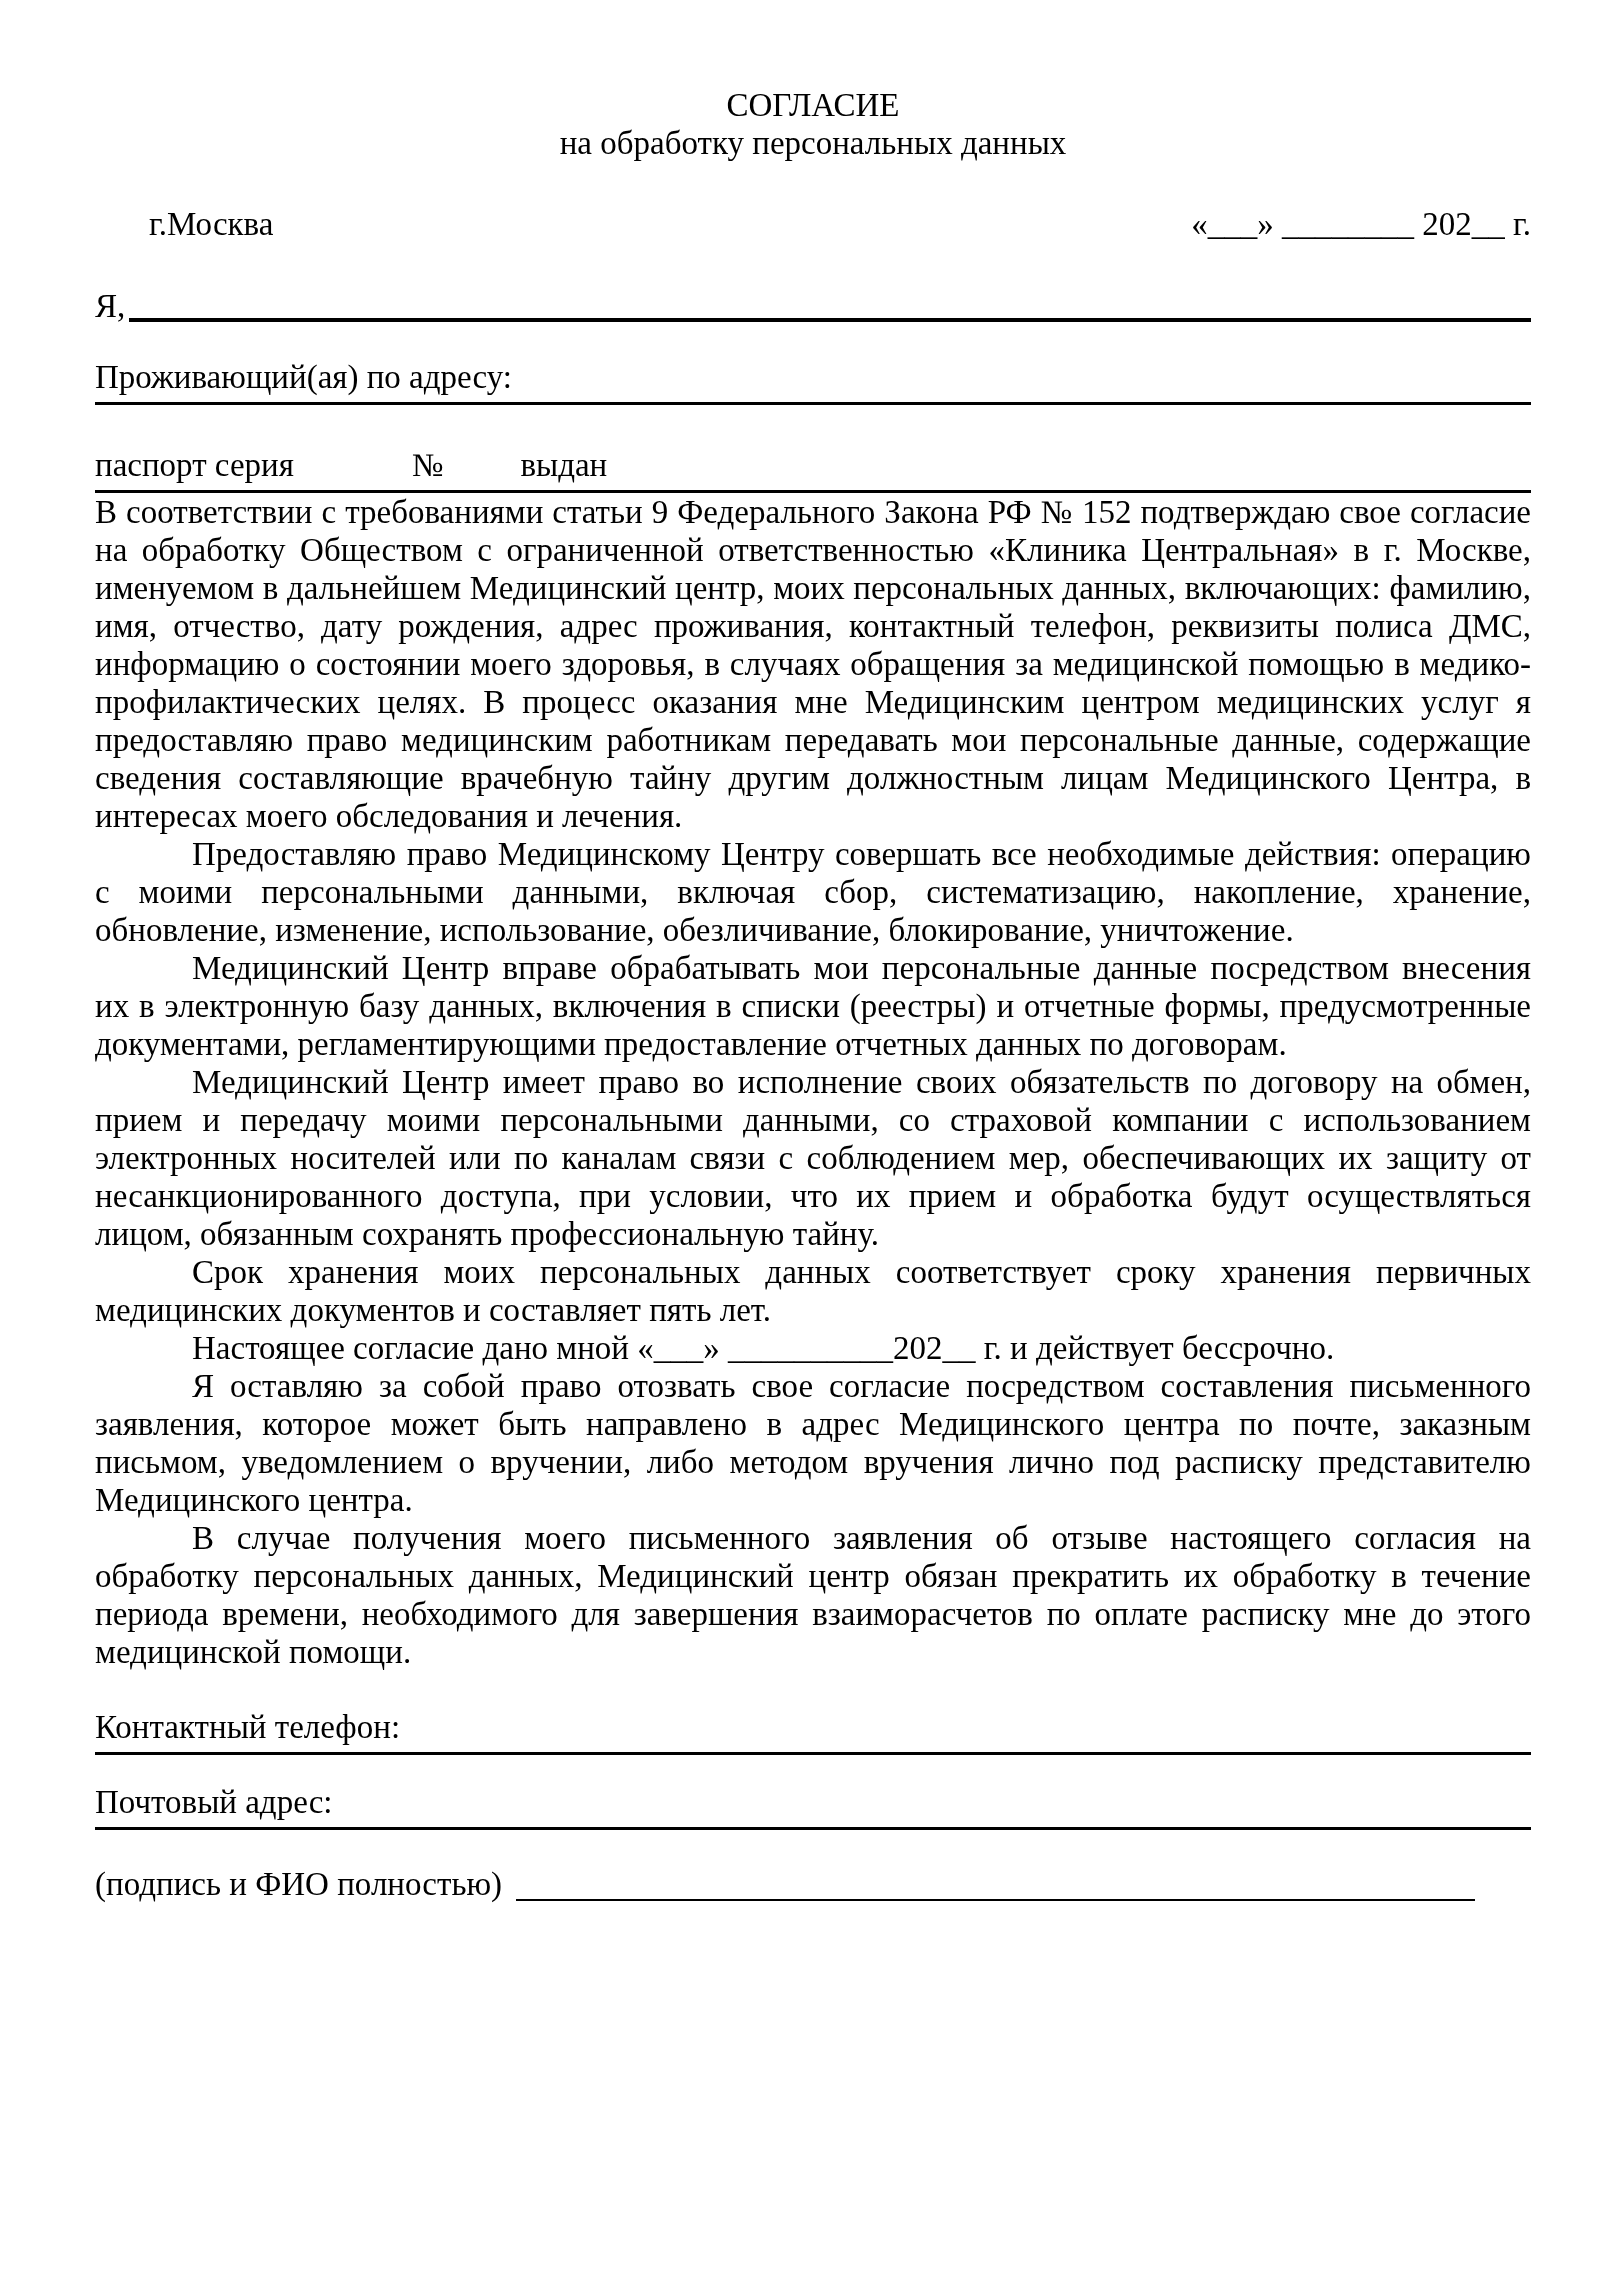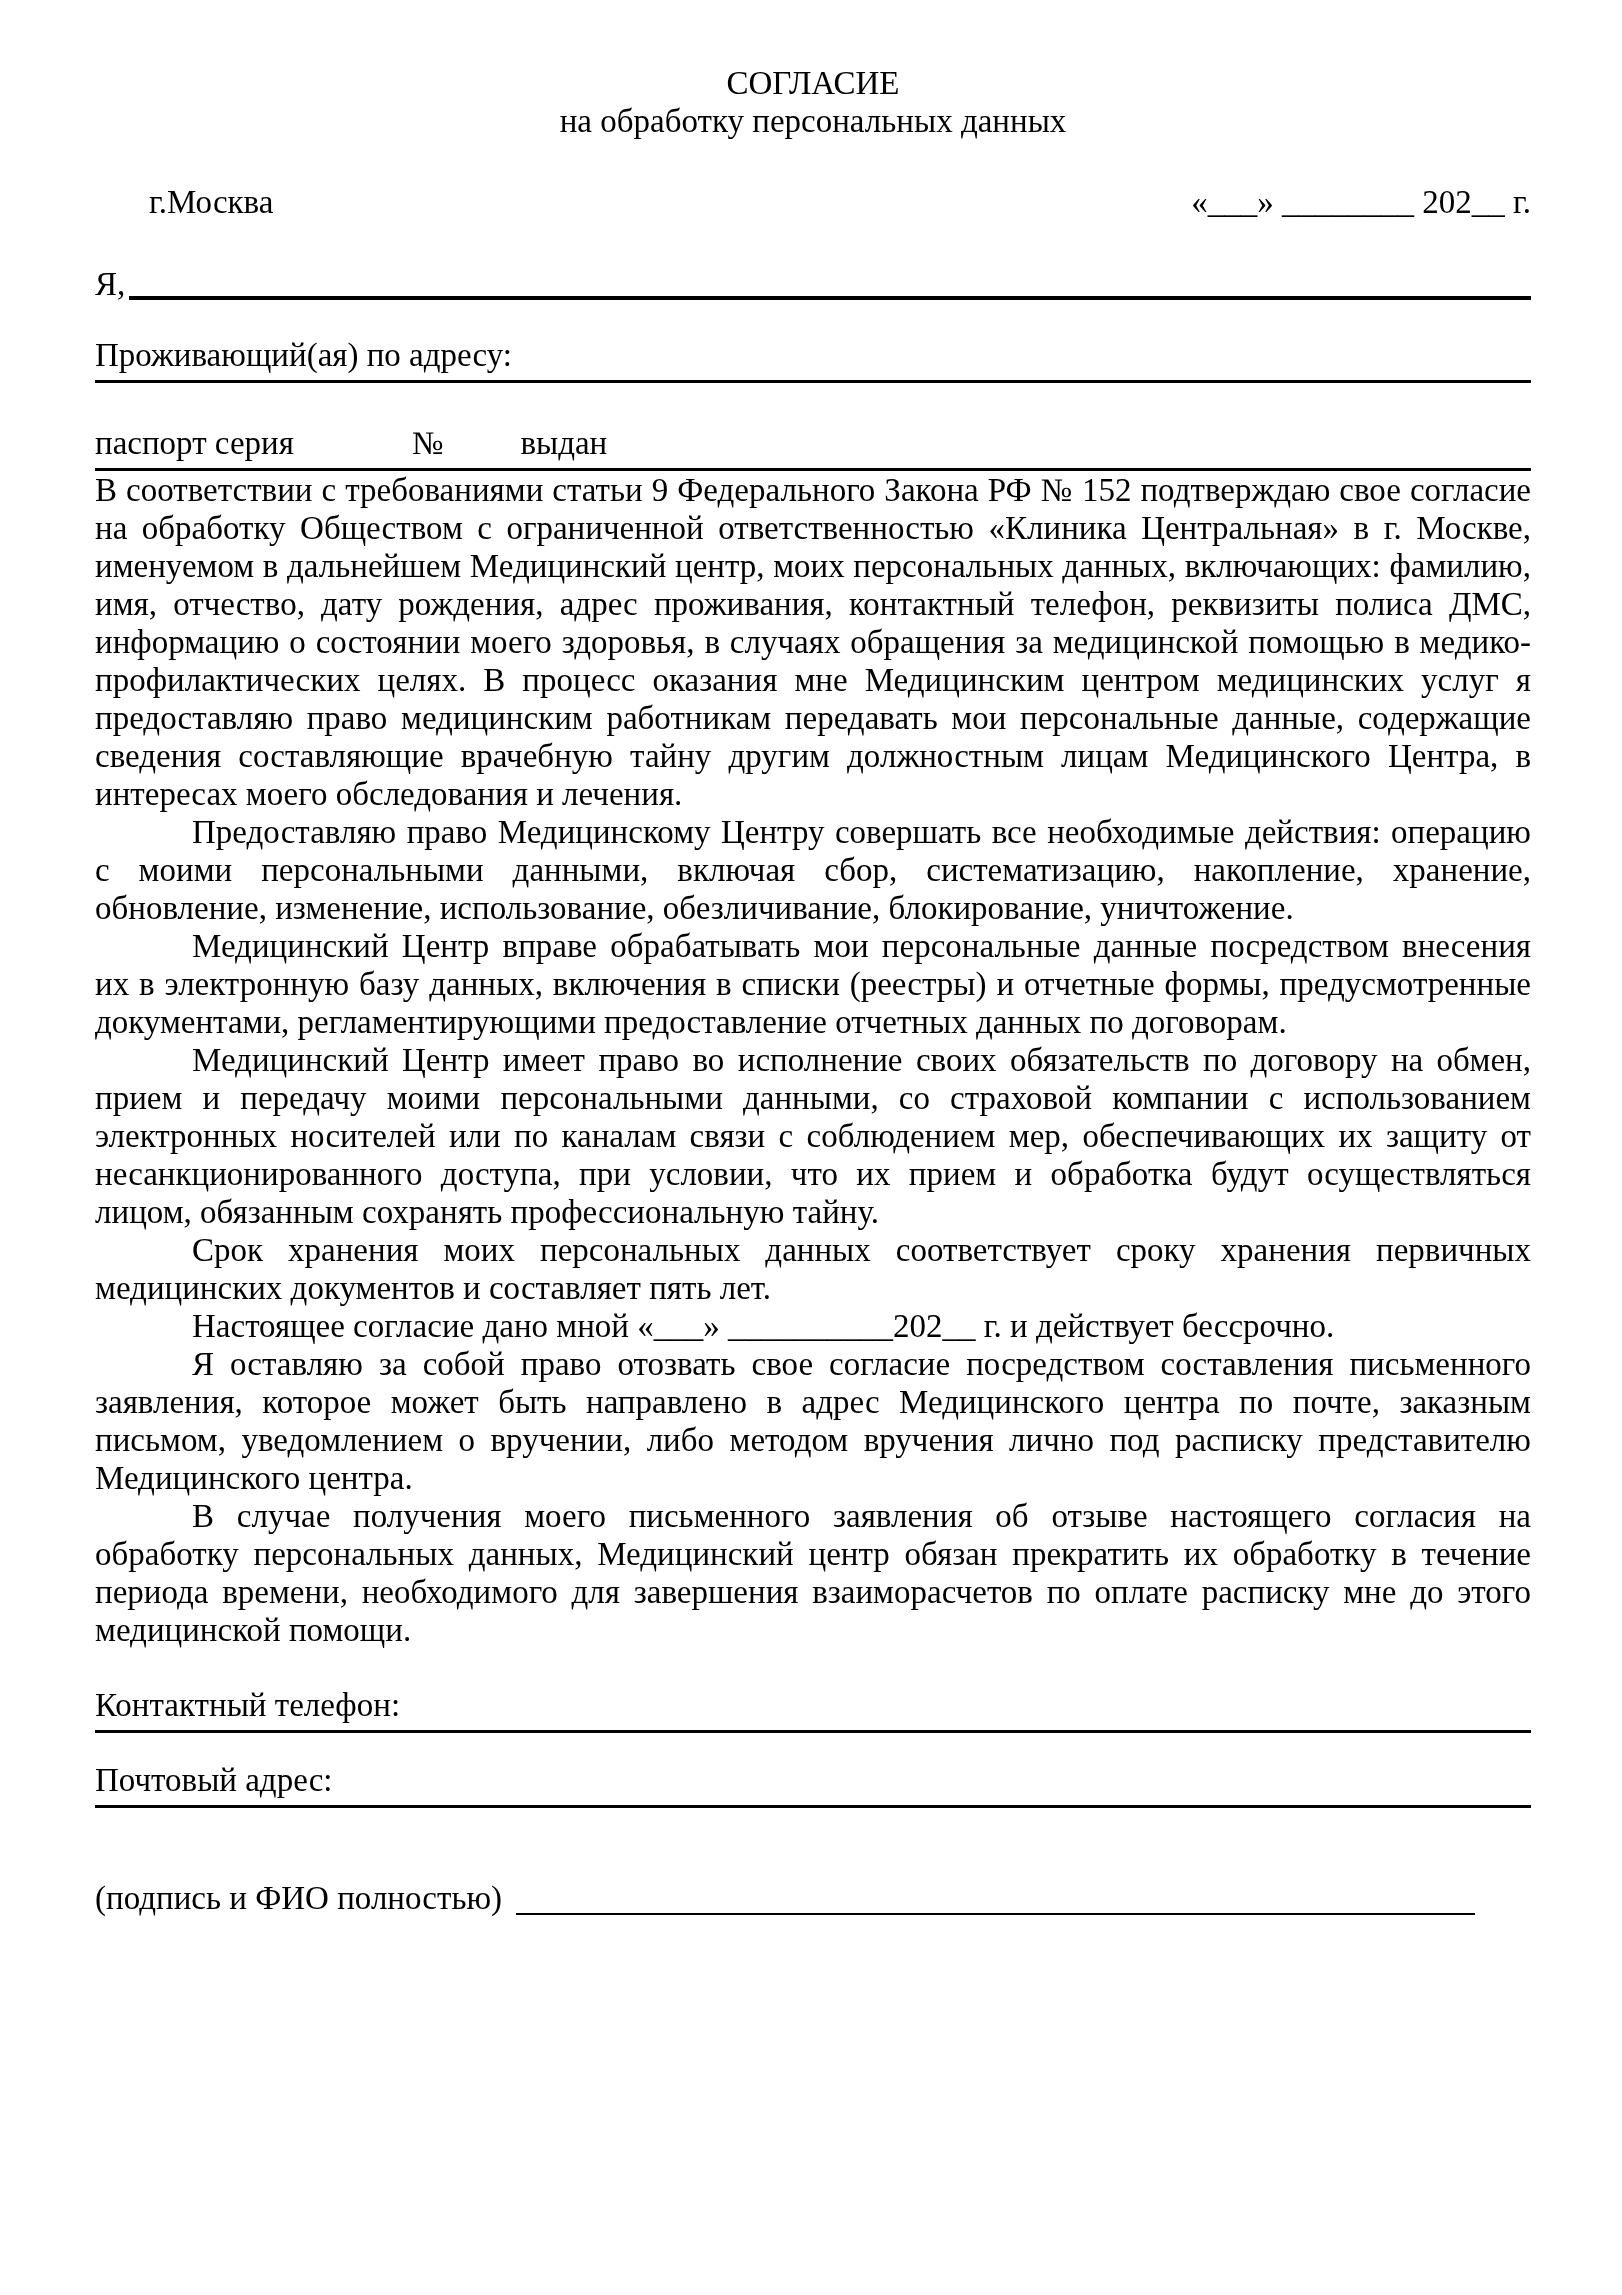--- a/index.html
+++ b/index.html
@@ -6,21 +6,21 @@
   .page {
     position: relative;
     width: 1622px;
     height: 2295px;
     box-sizing: border-box;
     background: #ffffff;
     color: #000000;
     font-family: "Liberation Serif", "DejaVu Serif", serif;
     font-size: 33px;
     line-height: 38px;
-    padding: 64px 91px 0 95px;
+    padding: 86px 91px 0 95px;
     overflow: hidden;
   }
   .center { text-align: center; }
   .city-date-row {
     display: flex;
     justify-content: space-between;
     align-items: center;
     margin-top: 43px;
     padding-left: 54px;
   }
@@ -46,21 +46,21 @@
   .passport-block .tab1 { margin-left: 118px; }
   .passport-block .tab2 { margin-left: 77px; }
   .body-text { text-align: justify; }
   .body-text p { margin: 0; }
   .body-text p.indent { text-indent: 97px; }
   .phone-block { margin-top: 37px; }
   .postal-block { margin-top: 28px; }
   .signature-row {
     display: flex;
     align-items: flex-end;
-    margin-top: 71px;
+    margin-top: 35px;
   }
   .signature-row .label { white-space: nowrap; }
   .signature-row .sig-line {
     flex: 1 1 auto;
     height: 0;
     border-bottom: 2.6px solid #000000;
     margin-bottom: 1.3px;
     margin-left: 14.4px;
     margin-right: 56px;
   }

